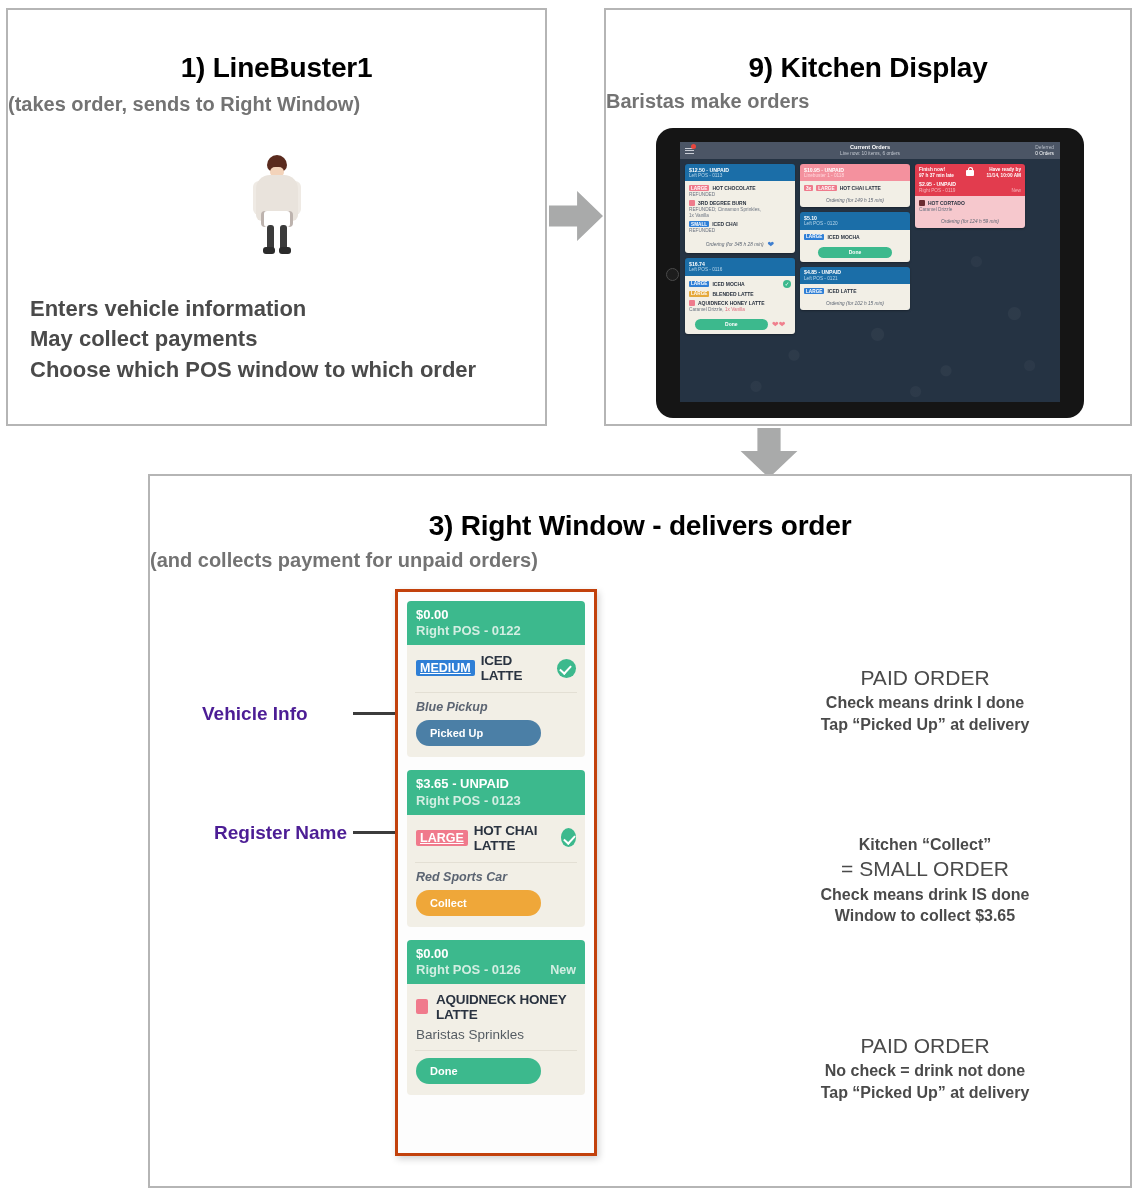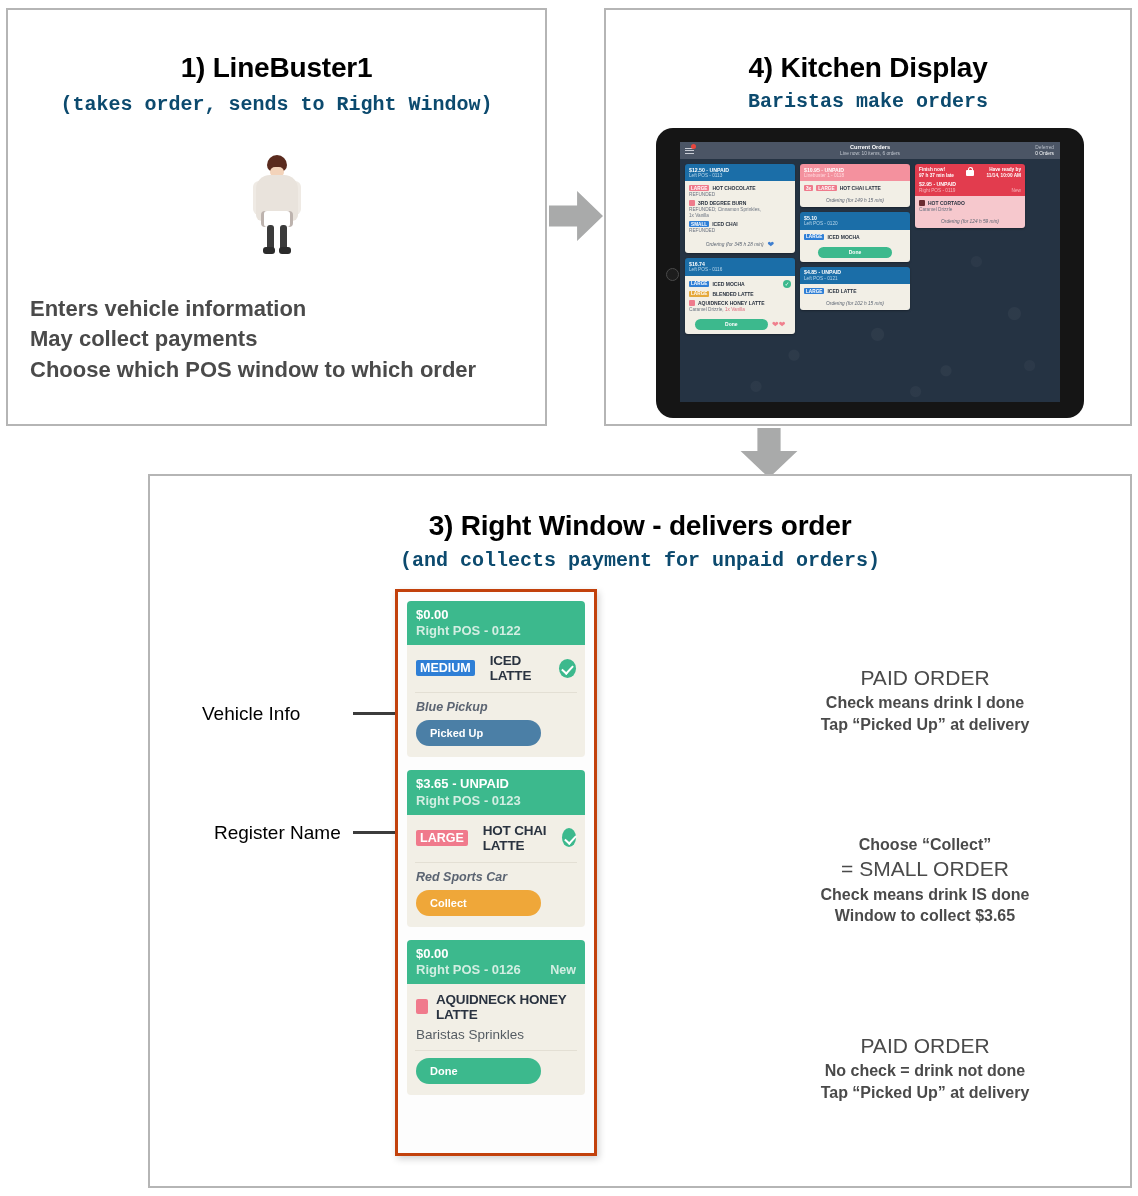--- a/index.html
+++ b/index.html
@@ -9,21 +9,21 @@
     color:#221f1f;
   }
 
   
   .panel{position:absolute;background:#ffffff;border:2px solid #b5b5b5;box-sizing:border-box;}
 
   .panel-title{
     text-align:center;font-weight:bold;color:#000;
     letter-spacing:-0.2px;
   }
-  .panel-sub{text-align:center;font-weight:bold;color:#0c4a6e;font-family:Liberation Mono, monospace;}
+  .panel-sub{font-weight:bold;color:#737373;}
 
   
   #panel1{left:6px;top:8px;width:541px;height:418px;}
   #panel1 .t1{font-size:28px;margin-top:42px;}
   #panel1 .t2{font-size:20px;margin-top:9px;}
   .person{
     position:absolute;left:50%;transform:translateX(-50%);top:145px;
     width:54px;height:100px;
   }
   .p-hair{position:absolute;left:17px;top:0;width:20px;height:17px;border-radius:10px 10px 7px 7px;background:#5a2b1e;}
@@ -139,38 +139,38 @@
     padding:9px 9px 0 9px;box-sizing:border-box;
   }
   .ocard{margin-bottom:13px;border-radius:4px;overflow:hidden;}
   .ohead{background:#3cb98d;padding:6px 9px 7px 9px;}
   .ohead .oprice{font-size:13px;font-weight:bold;color:#ffffff;line-height:1.25;}
   .ohead .oregrow{display:flex;justify-content:space-between;align-items:baseline;}
   .ohead .oreg{font-size:13px;color:#d2eee2;font-weight:bold;}
   .ohead .onew{font-size:12.5px;color:#d2eee2;font-weight:bold;}
   .obody{background:#f2efe6;}
   .oitemrow{display:flex;align-items:center;padding:8px 9px 9px 9px;}
-  .osize{font-size:12.5px;font-weight:bold;color:#fff;padding:1px 4px;border-radius:2px;margin-right:15px;}
+  .osize{font-size:12.5px;font-weight:bold;color:#fff;padding:1px 4px;border-radius:2px;margin-right:6px;text-decoration:underline;}
   .osize.blue{background:#2f7fd6;}
   .osize.pink{background:#f07a8c;}
   .oswatch{width:15px;height:15px;border-radius:2px;background:#f07a8c;margin-right:8px;}
   .oname{font-size:13.5px;font-weight:bold;color:#2a3340;letter-spacing:-0.2px;}
   .ocheck{margin-left:auto;width:19px;height:19px;border-radius:50%;background:#3cb98d;position:relative;}
   .ocheck::after{content:"";position:absolute;left:5px;top:4.5px;width:5px;height:9px;border:2px solid #fff;border-top:none;border-left:none;transform:rotate(43deg);}
   .omod{font-size:13.5px;color:#555c63;padding:0 9px 8px 9px;margin-top:-4px;}
   .odiv{height:1px;background:#e3dfd4;margin:0 8px;}
   .ofoot{padding:7px 9px 11px 9px;text-align:left;}
   .ovehicle{font-size:12.5px;font-style:italic;font-weight:bold;color:#5b6472;margin-bottom:6px;}
   .obtn{display:inline-block;min-width:97px;border-radius:15px;padding:7px 14px;font-size:11px;font-weight:bold;color:#ffffff;}
   .obtn.blue{background:#4b7fa6;}
   .obtn.orange{background:#efa739;}
   .obtn.green{background:#3cb98d;}
 
   
-  .callout{position:absolute;font-size:19px;font-weight:normal;color:#000000;}
+  .callout{position:absolute;font-size:19px;font-weight:bold;color:#4c1d95;}
   .cline{position:absolute;height:3px;background:#3c3c3c;}
 
   
   .annot{position:absolute;text-align:center;color:#4a4a4a;line-height:1.34;width:330px;}
   .annot .big{font-size:21px;}
   .annot .reg{font-size:16px;font-weight:bold;}
 
   
   .arrow-right{
     position:absolute;left:549px;top:190px;width:54px;height:52px;
@@ -209,21 +209,21 @@
   <div class="bullets">
     <div>Enters vehicle information</div>
     <div>May collect payments</div>
     <div>Choose which POS window to which order</div>
   </div>
 </div>
 
 <div class="arrow-right"></div>
 
 <div class="panel" id="panel2">
-  <div class="panel-title t1">4) Kitchen Display</div>
+  <div class="panel-title t1">9) Kitchen Display</div>
   <div class="panel-sub t2">Baristas make orders</div>
 
   <div class="tablet">
     <div class="tablet-cam"></div>
     <div class="tablet-screen">
 
       <div class="kds-topbar">
         <div class="kds-hamburger">
             <i></i>
             <i></i>
@@ -489,21 +489,21 @@
 
   </div>
 
   <div class="annot" style="left:610px;top:188px;">
     <div class="big">PAID ORDER</div>
     <div class="reg">Check means drink I done</div>
     <div class="reg">Tap “Picked Up” at delivery</div>
   </div>
 
   <div class="annot" style="left:610px;top:358px;">
-    <div class="reg">Choose “Collect”</div>
+    <div class="reg">Kitchen “Collect”</div>
     <div class="big">= SMALL ORDER</div>
     <div class="reg">Check means drink IS done</div>
     <div class="reg">Window to collect $3.65</div>
   </div>
 
   <div class="annot" style="left:610px;top:556px;">
     <div class="big">PAID ORDER</div>
     <div class="reg">No check = drink not done</div>
     <div class="reg">Tap “Picked Up” at delivery</div>
   </div>

